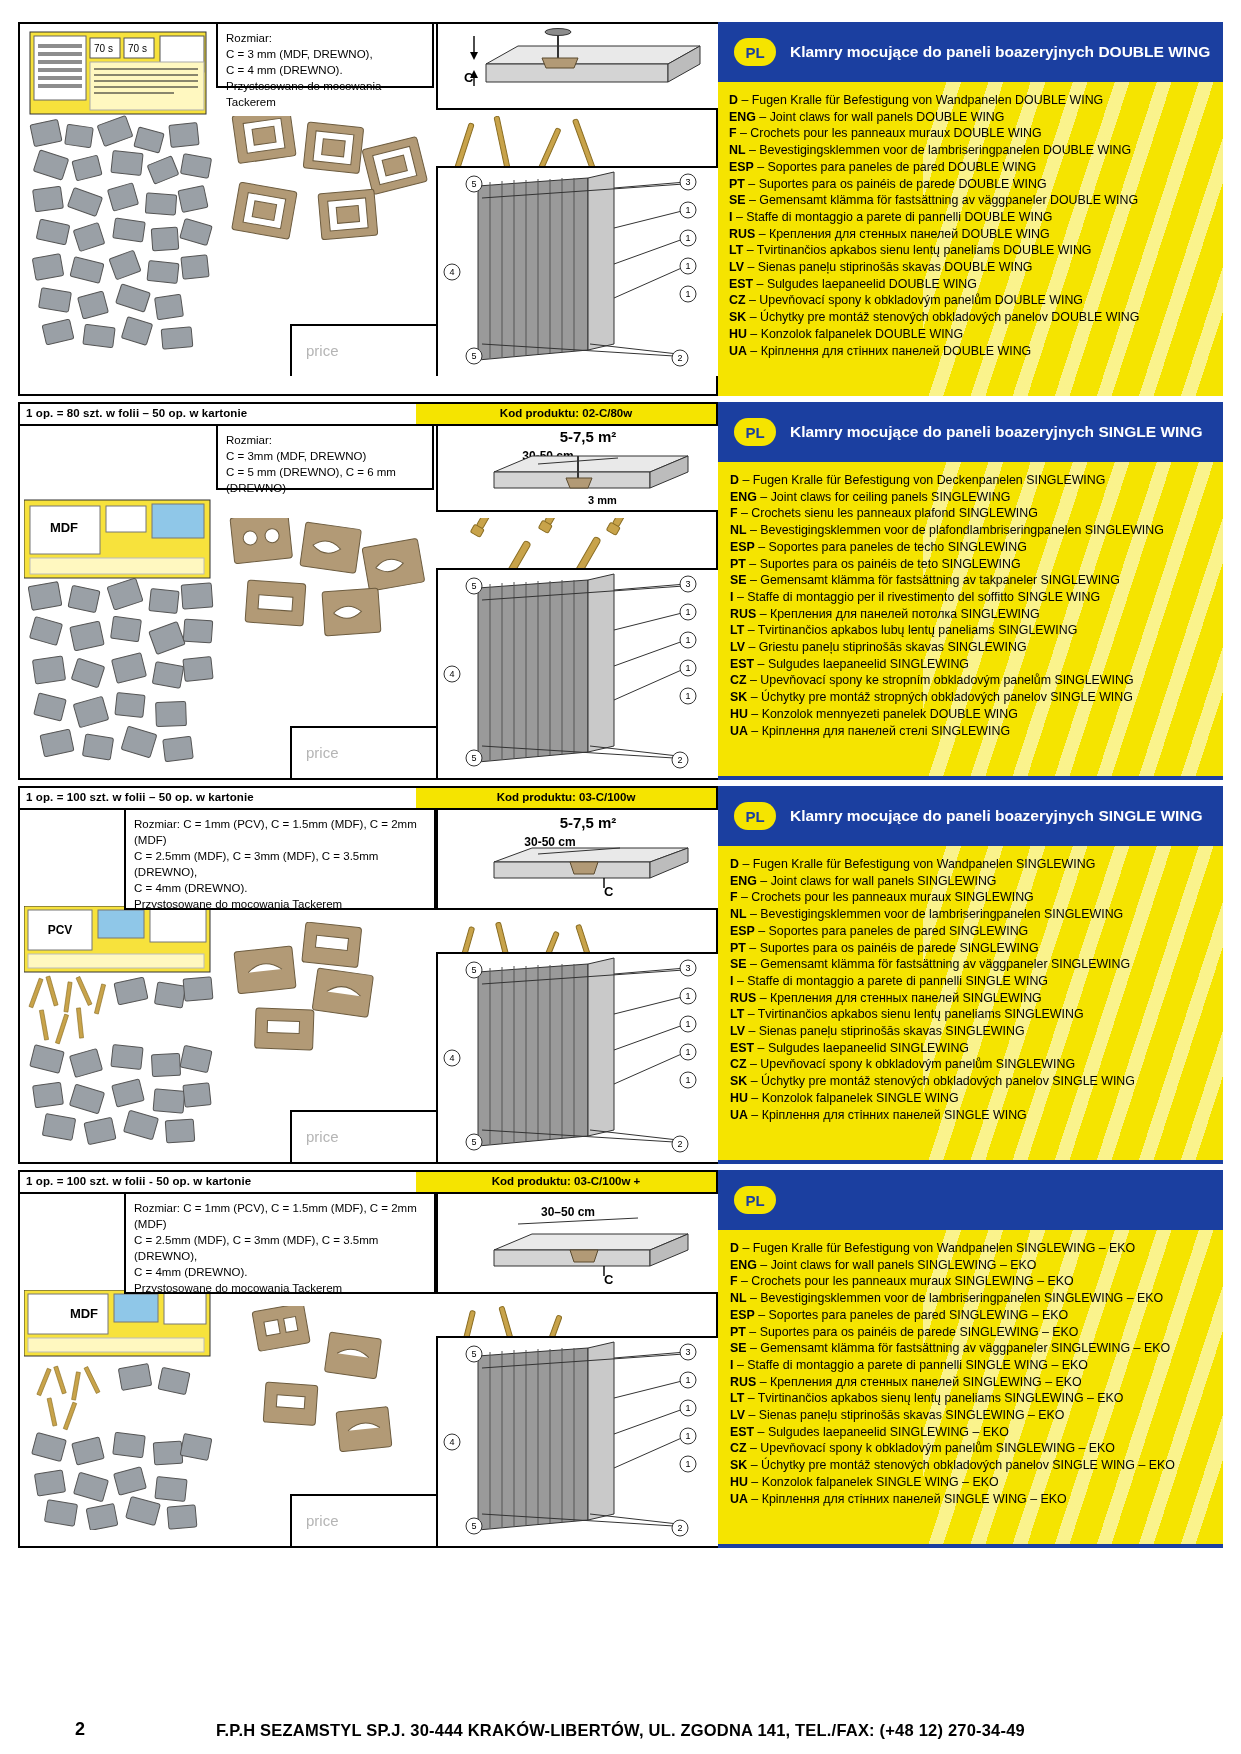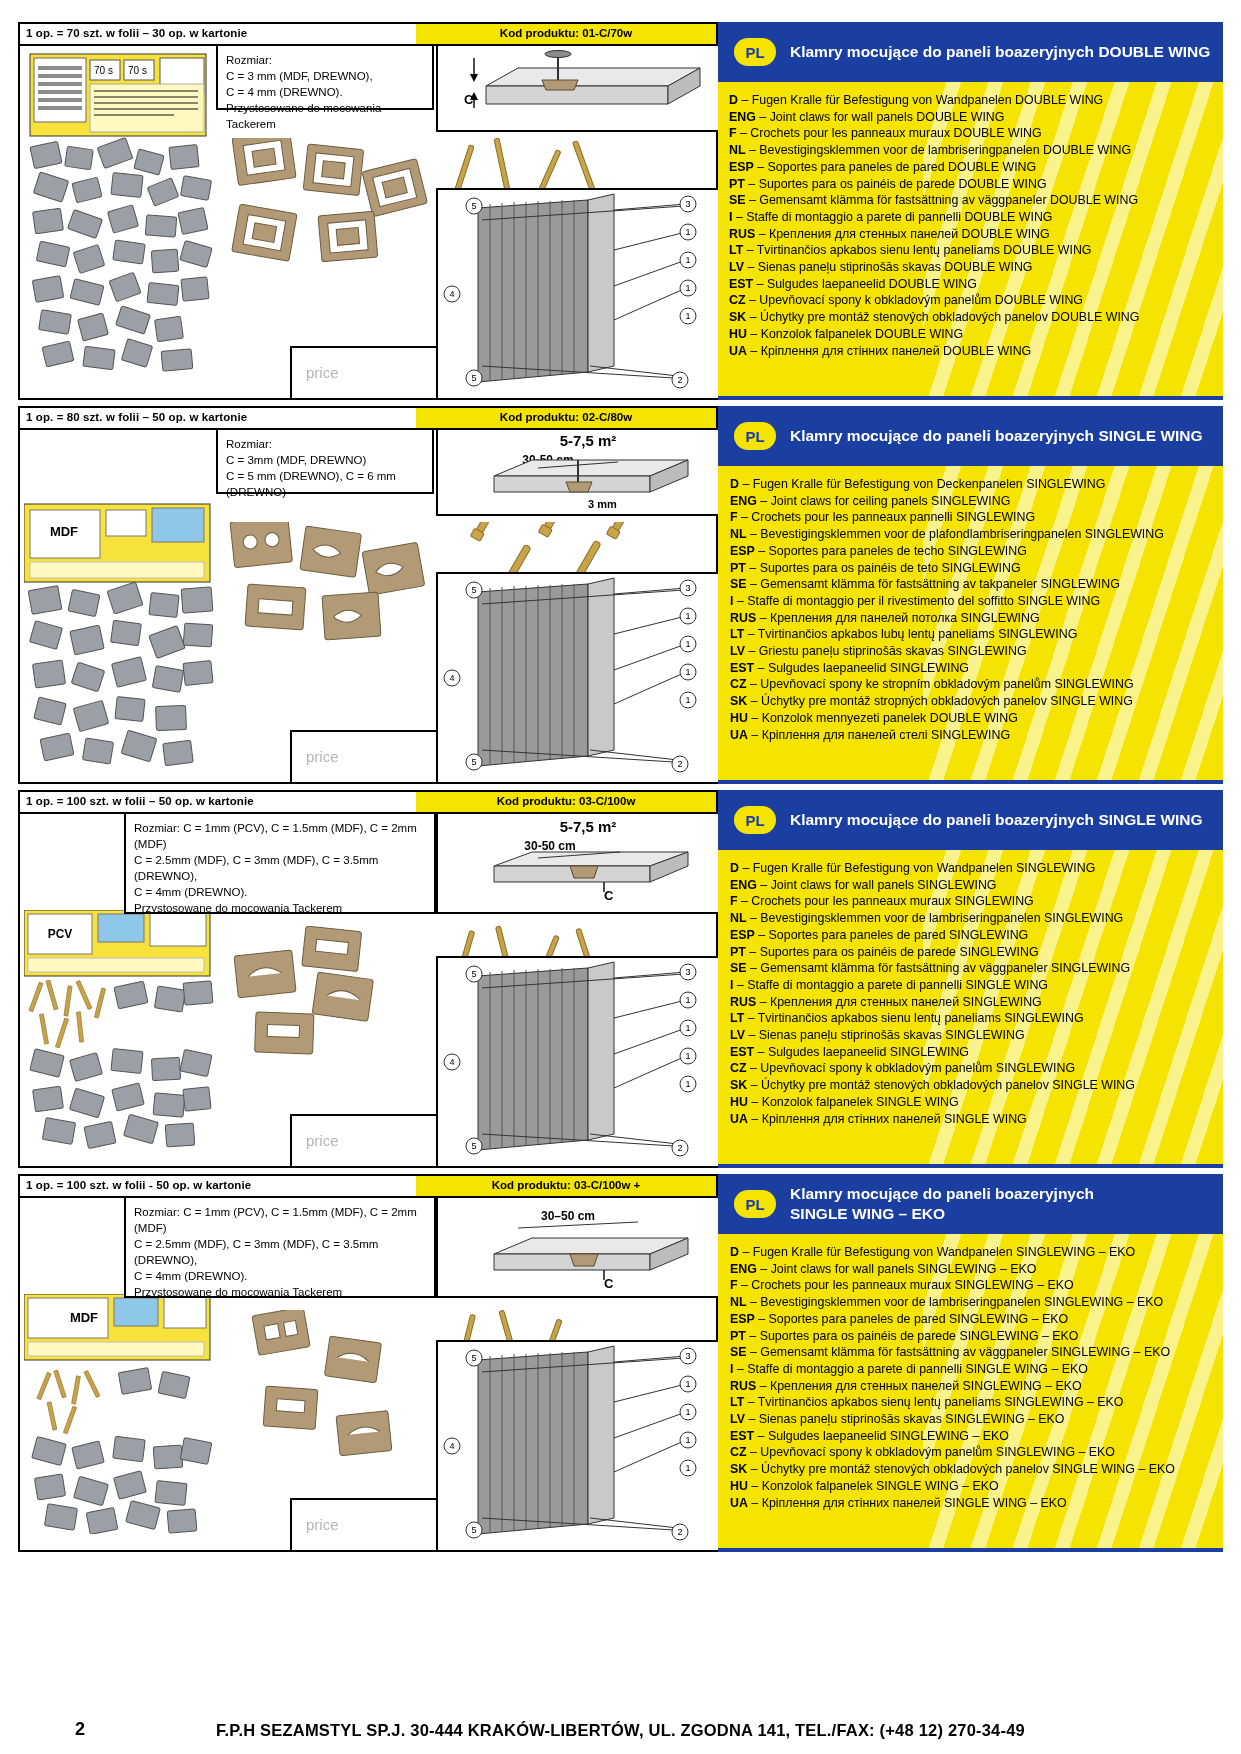--- a/index.html
+++ b/index.html
@@ -100,24 +100,20 @@
   
   svg { display: block; }
 </style>
 </head>
 <body>
 
 <div class="page">
 
   <div class="section sec1">
     <div class="left">
-      <div class="lhead">
-        <div class="pack">1 op. = 70 szt. w folii – 30 op. w kartonie</div>
-        <div class="code">Kod produktu: 01-C/70w</div>
-      </div>
       <div class="lbody">
 
         <div class="photo">
           <svg width="196" height="330" viewBox="0 0 196 330">
             <rect x="6" y="2" width="176" height="82" fill="#f7e23c" stroke="#333"></rect>
             <rect x="10" y="6" width="52" height="64" fill="#fff" stroke="#666"></rect>
             <g fill="#8d8d8d">
               <rect x="14" y="14" width="44" height="4"></rect>
                 <rect x="14" y="22" width="44" height="4"></rect>
               <rect x="14" y="30" width="44" height="4"></rect>
@@ -493,21 +489,21 @@
 
     <div class="right">
       <div class="rhead">
         <div class="pl-badge">PL</div>
         <div class="rhead-title">Klamry mocujące do paneli boazeryjnych SINGLE WING</div>
       </div>
       <div class="rbody">
         <div class="stripes"></div>
         <div class="lang"><b>D</b> <span>– Fugen Kralle für Befestigung von Deckenpanelen SINGLEWING</span></div>
         <div class="lang"><b>ENG</b> <span>– Joint claws for ceiling panels SINGLEWING</span></div>
-        <div class="lang"><b>F</b> <span>– Crochets pour les panneaux pannelli SINGLEWING</span></div>
+        <div class="lang"><b>F</b> <span>– Crochets sienu les panneaux plafond SINGLEWING</span></div>
         <div class="lang"><b>NL</b> <span>– Bevestigingsklemmen voor de plafondlambriseringpanelen SINGLEWING</span></div>
         <div class="lang"><b>ESP</b> <span>– Soportes para paneles de techo SINGLEWING</span></div>
         <div class="lang"><b>PT</b> <span>– Suportes para os painéis de teto SINGLEWING</span></div>
         <div class="lang"><b>SE</b> <span>– Gemensamt klämma för fastsättning av takpaneler SINGLEWING</span></div>
         <div class="lang"><b>I</b> <span>– Staffe di montaggio per il rivestimento del soffitto SINGLE WING</span></div>
         <div class="lang"><b>RUS</b> <span>– Крепления для панелей потолка SINGLEWING</span></div>
         <div class="lang"><b>LT</b> <span>– Tvirtinančios apkabos lubų lentų paneliams SINGLEWING</span></div>
         <div class="lang"><b>LV</b> <span>– Griestu paneļu stiprinošās skavas SINGLEWING</span></div>
         <div class="lang"><b>EST</b> <span>– Sulgudes laepaneelid SINGLEWING</span></div>
         <div class="lang"><b>CZ</b> <span>– Upevňovací spony ke stropním obkladovým panelům SINGLEWING</span></div>
@@ -847,22 +843,20 @@
                 <text x="14" y="107">4</text>
             </g>
           </svg>
         </div>
       </div>
     </div>
 
     <div class="right">
       <div class="rhead">
         <div class="pl-badge">PL</div>
-        <div class="rhead-title" style="white-space:pre-line;">Klamry mocujące do paneli boazeryjnych
-SINGLE WING – EKO</div>
       </div>
       <div class="rbody">
         <div class="stripes"></div>
         <div class="lang"><b>D</b> <span>– Fugen Kralle für Befestigung von Wandpanelen SINGLEWING – EKO</span></div>
         <div class="lang"><b>ENG</b> <span>– Joint claws for wall panels SINGLEWING – EKO</span></div>
         <div class="lang"><b>F</b> <span>– Crochets pour les panneaux muraux SINGLEWING – EKO</span></div>
         <div class="lang"><b>NL</b> <span>– Bevestigingsklemmen voor de lambriseringpanelen SINGLEWING – EKO</span></div>
         <div class="lang"><b>ESP</b> <span>– Soportes para paneles de pared SINGLEWING – EKO</span></div>
         <div class="lang"><b>PT</b> <span>– Suportes para os painéis de parede SINGLEWING – EKO</span></div>
         <div class="lang"><b>SE</b> <span>– Gemensamt klämma för fastsättning av väggpaneler SINGLEWING – EKO</span></div>

